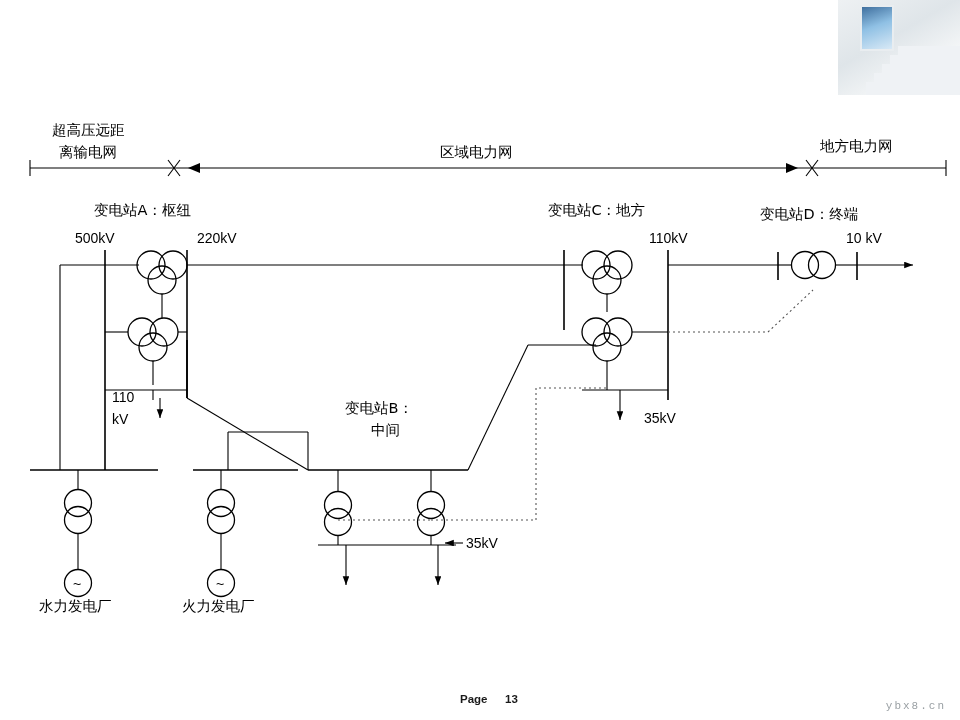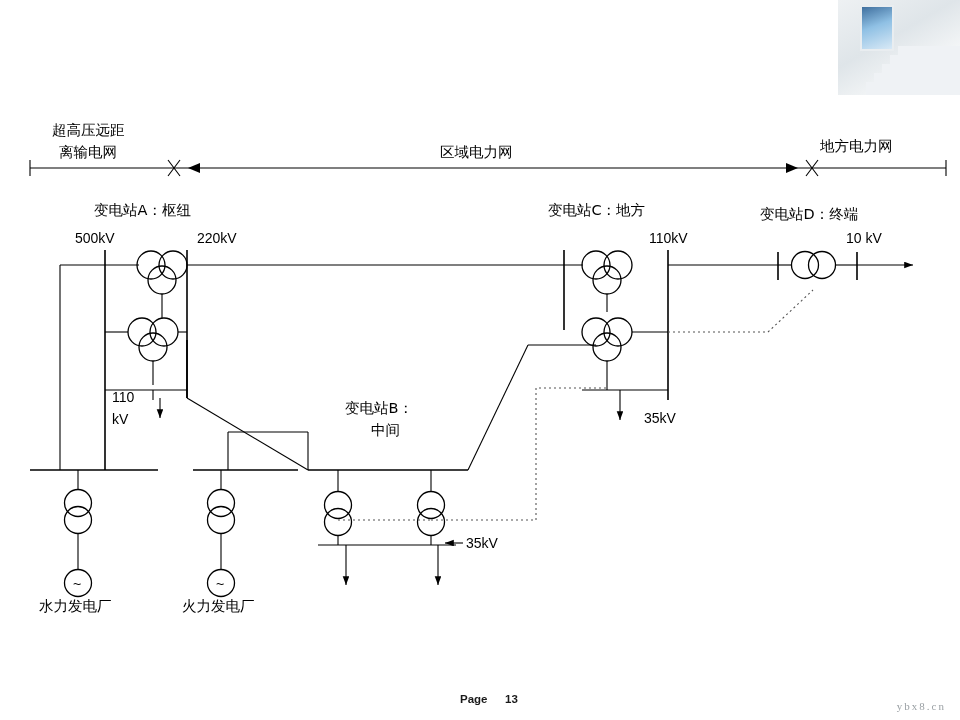--- a/index.html
+++ b/index.html
@@ -77,21 +77,21 @@
   .wm-text {
     font-family: "DejaVu Sans", "Liberation Sans", sans-serif;
     font-size: 16px;
     color: #4a4a4a;
     letter-spacing: 1px;
   }
   .wm-sub {
     position: absolute;
     right: 22px;
     bottom: 8px;
-    font-family: Liberation Serif, serif;
+    font-family: Liberation Mono, monospace;
     font-size: 11px;
     color: #9aa0a4;
     letter-spacing: 2px;
   }
 </style>
 </head>
 <body>
 
 <div id="slide">
 

